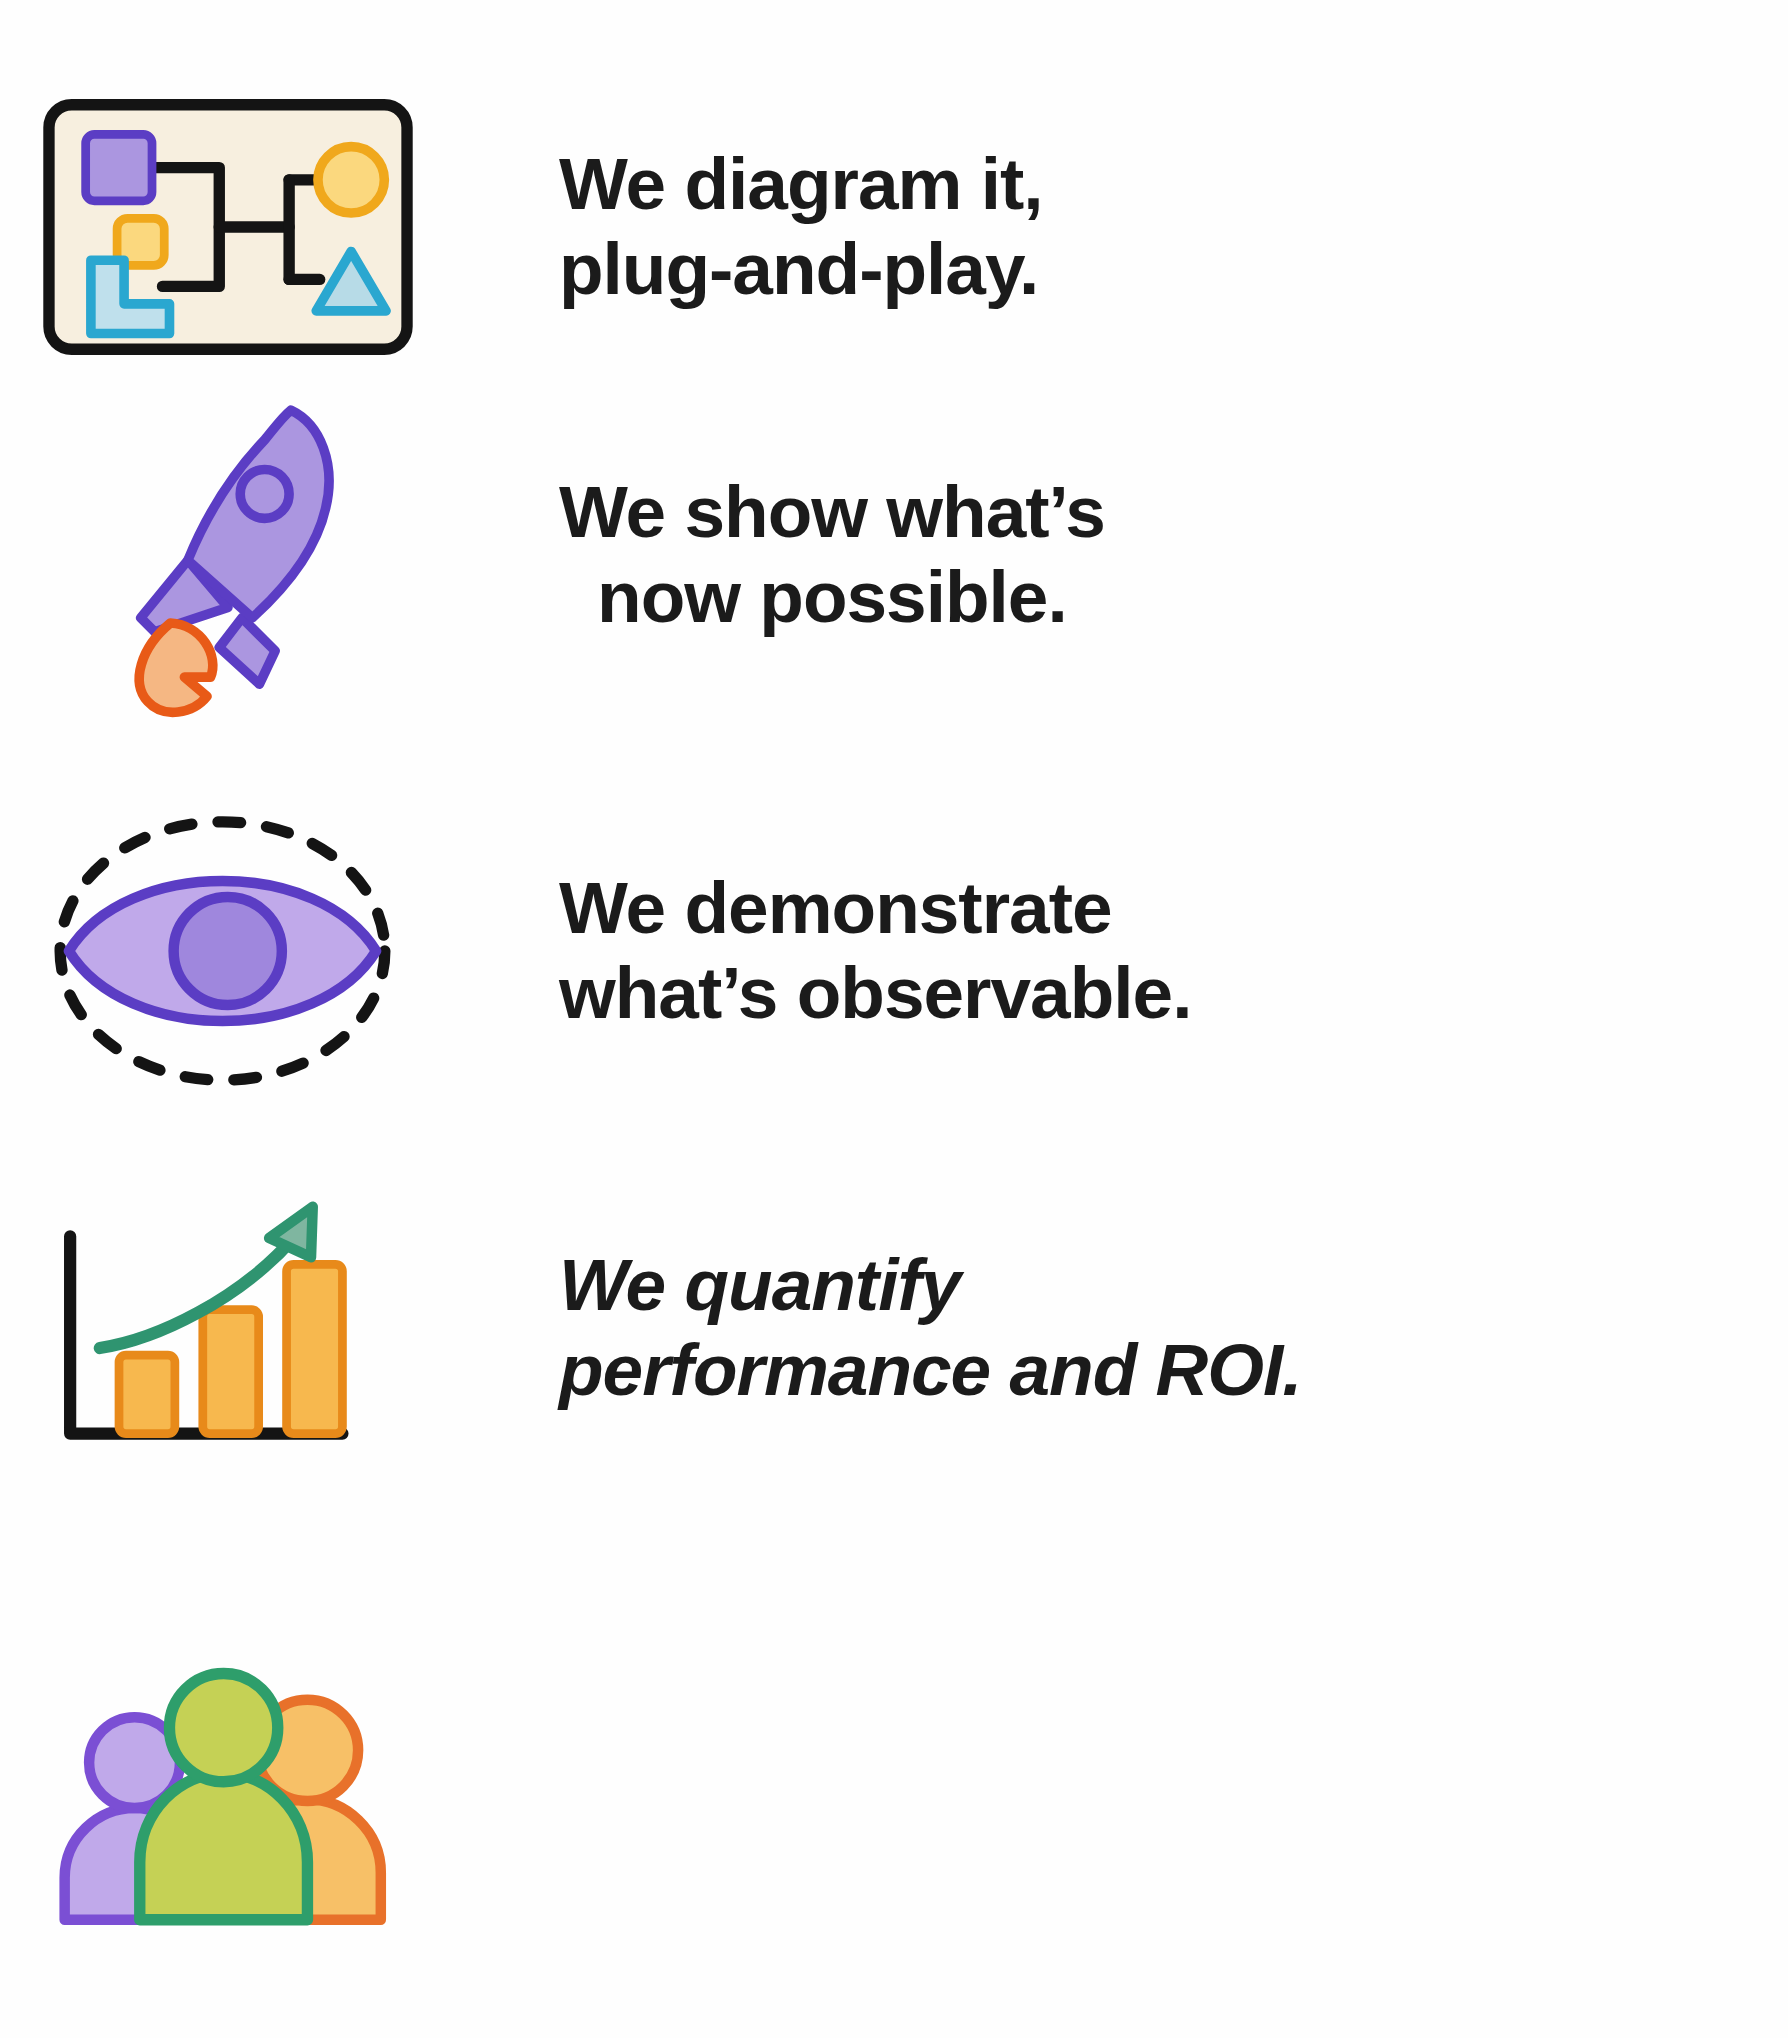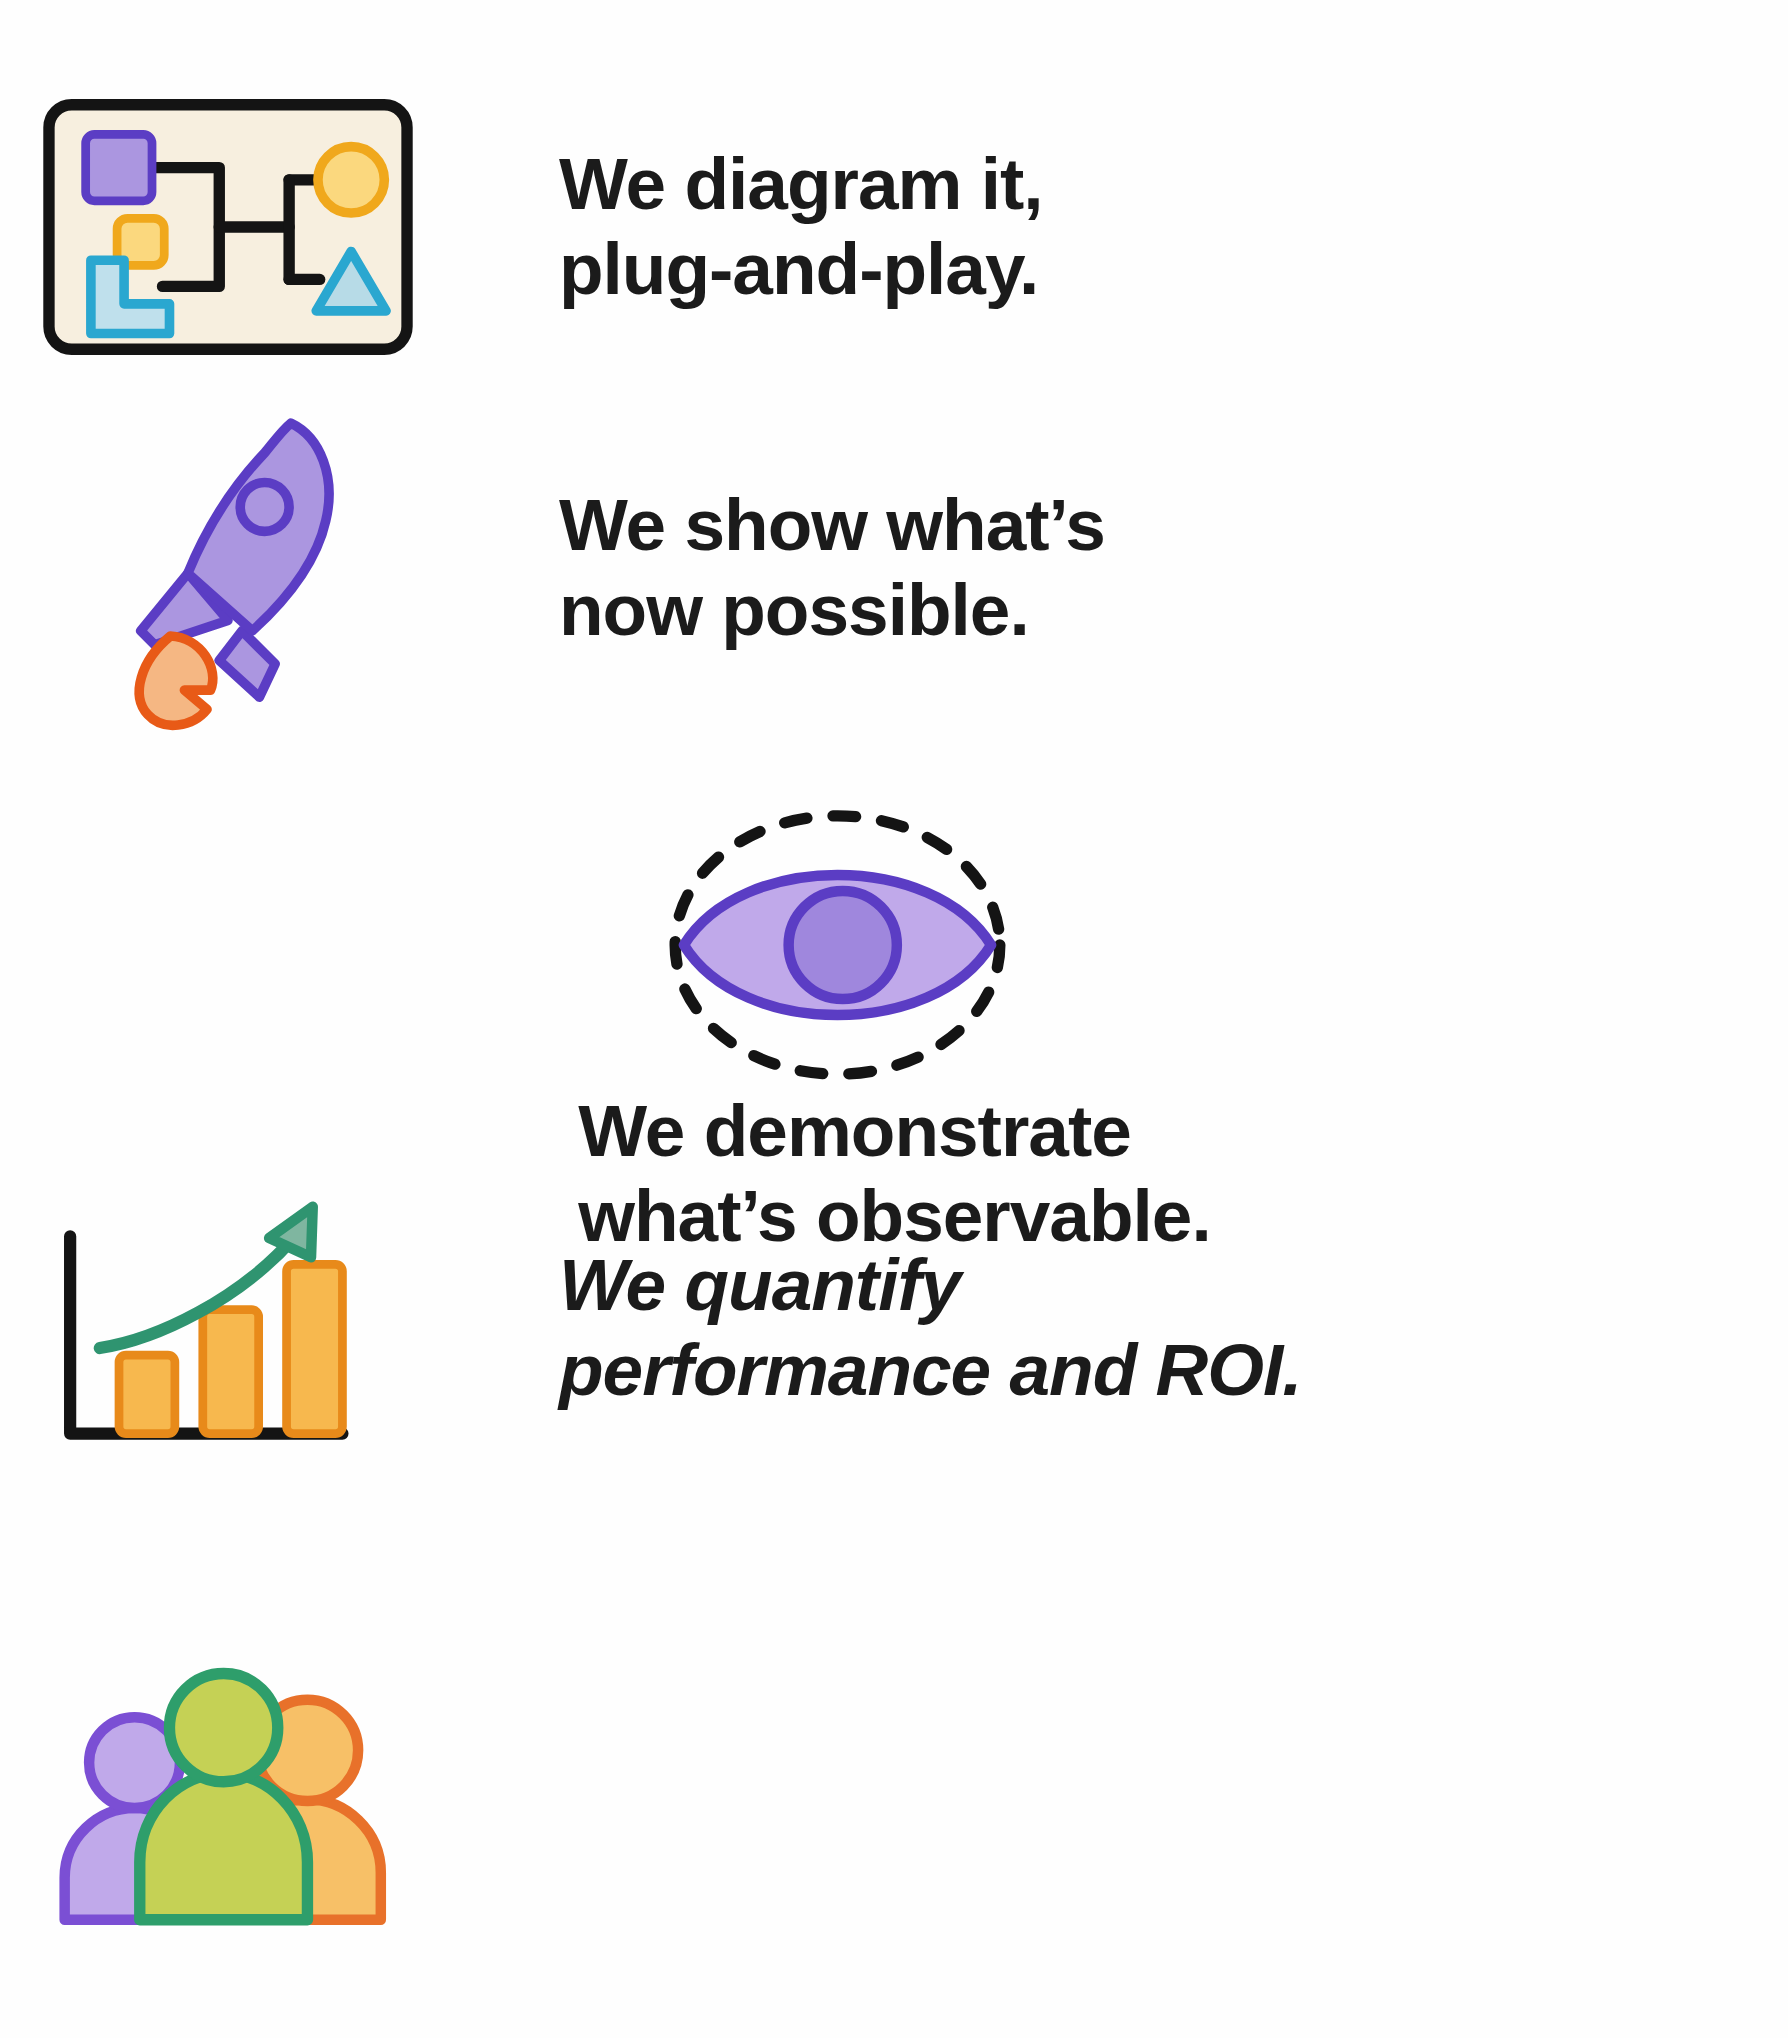--- a/index.html
+++ b/index.html
@@ -45,22 +45,22 @@
     font-size: 73px;
     line-height: 1.16;
     letter-spacing: -1px;
     color: #1b1b1b;
     white-space: pre-line;
     margin: 0;
   }
 
   
   #row-1 { top: 52px;   height: 349px; }
-  #row-2 { top: 393px;  height: 349px; }
-  #row-3 { top: 801px;  height: 349px; flex-direction: column; }
+  #row-2 { top: 380px;  height: 349px; text-align: center; }
+  #row-3 { top: 776px;  height: 349px; }
   #row-4 { top: 1153px; height: 349px; font-style: italic; }
   #row-5 { top: 1633px; height: 349px; }
 
   #row-1 .icon-cell { transform: translateX(-52px); }
   #row-2 .icon-cell { transform: translateX(-48px); }
   #row-3 .icon-cell { transform: translateX(-57px); }
   #row-4 .icon-cell { transform: translateX(-61px); }
   #row-5 .icon-cell { transform: translateX(-66px); }
 
   svg { display: block; overflow: visible; }

